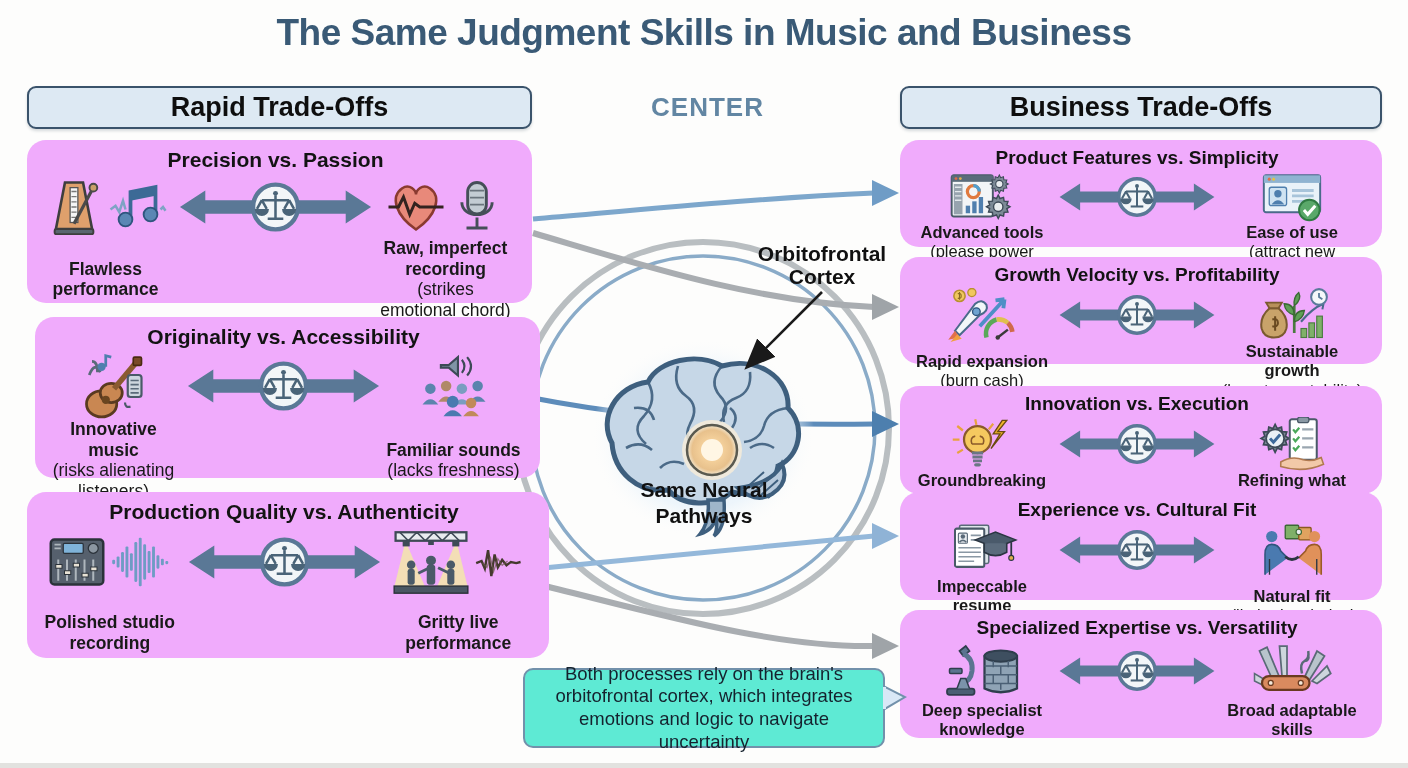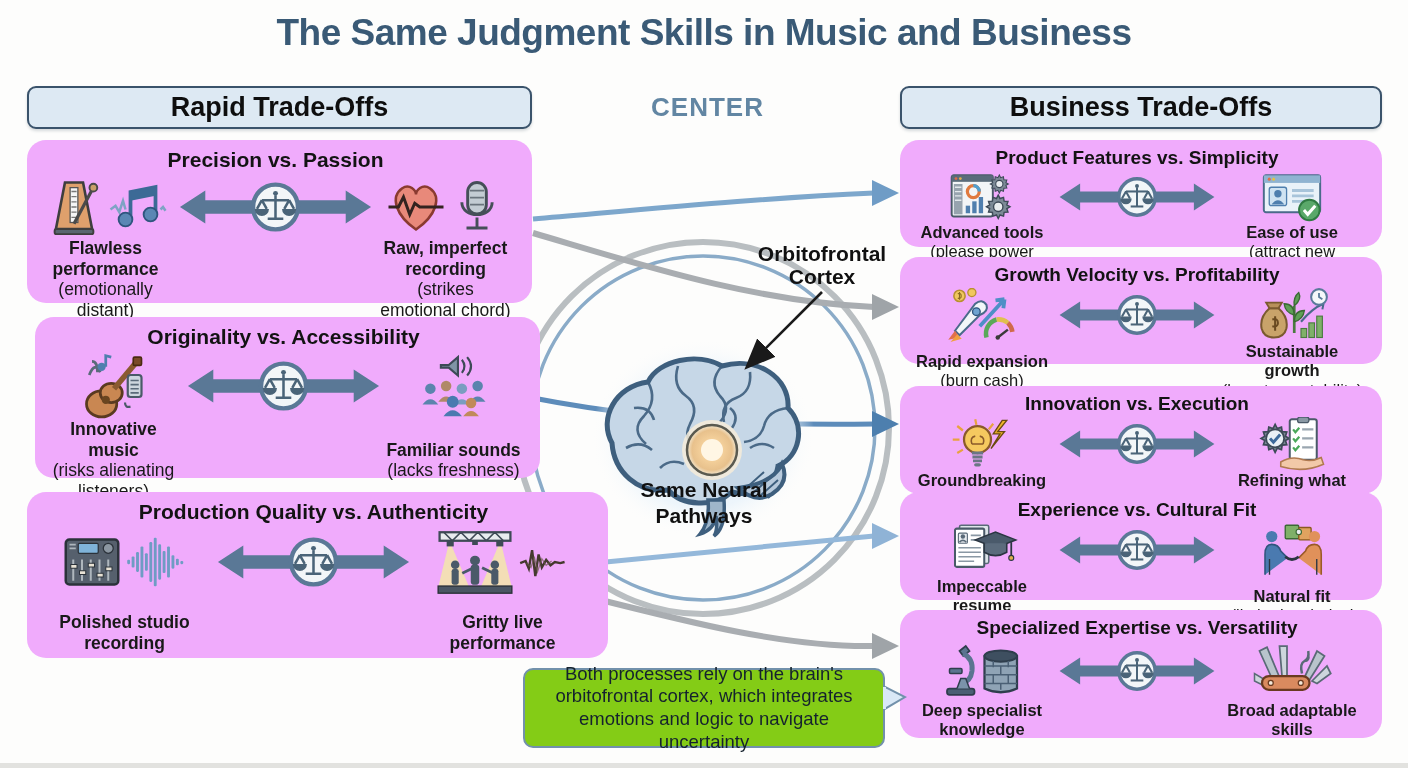--- a/index.html
+++ b/index.html
@@ -39,42 +39,42 @@
   .tarrow { width:195px; height:56px; }
   .biz .tarrow { width:158px; height:46px; }
   .side-label { text-align:center; line-height:1.18; color:#191919; }
   .music .side-label { font-size:17.5px; }
   .biz .side-label { font-size:16.5px; }
   .side-label .lbl { font-weight:bold; display:block; }
   .side-label .note { display:block; }
   .ic { display:block; }
   #callout {
     left:523px; top:668px; width:362px; height:80px;
-    background:#84cc16; border:2px solid #7291ab; border-radius:10px;
+    background:#5eead4; border:2px solid #7291ab; border-radius:10px;
     display:flex; align-items:center; justify-content:center; text-align:center;
     font-size:18.5px; line-height:1.22; color:#15222e; padding:4px 10px; z-index:2;
   }
   #callout-tail { left:883px; top:684px; z-index:2; }
   #pathways { left:0; top:0; z-index:1; }
   #overlay { left:0; top:0; z-index:4; pointer-events:none; }
   #brain { left:590px; top:338px; z-index:3; }
   #ofc-label {
     left:742px; top:242px; width:160px; text-align:center;
     font-size:21px; font-weight:bold; color:#101010; line-height:1.1; z-index:3;
   }
   #snp-label {
     left:615px; top:477px; width:178px; text-align:center;
     font-size:21px; font-weight:bold; color:#101010; line-height:1.25; z-index:3;
   }
   #bottom-strip { left:0; bottom:0; width:1408px; height:5px; background:#e2e2df; z-index:0; }
   
   #music-header { left:27px; top:86px; width:505px; height:43px; }
   #mcard1 { left:27px; top:140px; width:505px; height:163px; }
   #mcard2 { left:27px; top:317px; width:505px; height:161px;margin-left:8px; }
-  #mcard3 { left:27px; top:492px; width:581px; height:166px; }
+  #mcard3 { left:27px; top:492px; width:522px; height:166px; }
   #business-header { left:900px; top:86px; width:482px; height:43px; }
   #bcard1 { left:900px; top:140px; width:482px; height:107px; }
   #bcard2 { left:900px; top:257px; width:482px; height:107px; }
   #bcard3 { left:900px; top:374px; width:482px; height:108px;margin-top:12px; }
   #bcard4 { left:900px; top:492px; width:482px; height:108px; }
   #bcard5 { left:900px; top:610px; width:482px; height:128px; }
 </style>
 </head>
 <body>
 
@@ -391,21 +391,20 @@
   <div class="icon-slot">
     <svg class="ic" width="60" height="60" viewBox="0 0 48 48">
         <use href="#i-heartpulse"></use>
       </svg>
     <svg class="ic" width="56" height="58" viewBox="0 0 48 48">
         <use href="#i-mic"></use>
       </svg>
   </div>
   <div class="side-label">
     <span class="lbl">Flawless performance</span>
-      <span class="note">(emotionally distant)</span>
   </div>
   <div></div>
   <div class="side-label">
     <span class="lbl">Raw, imperfect recording</span>
       <span class="note">(strikes emotional chord)</span>
   </div>
 </div>
 
 <div id="mcard2" class="abs card music">
   <div class="ctitle">Originality vs. Accessibility</div>

